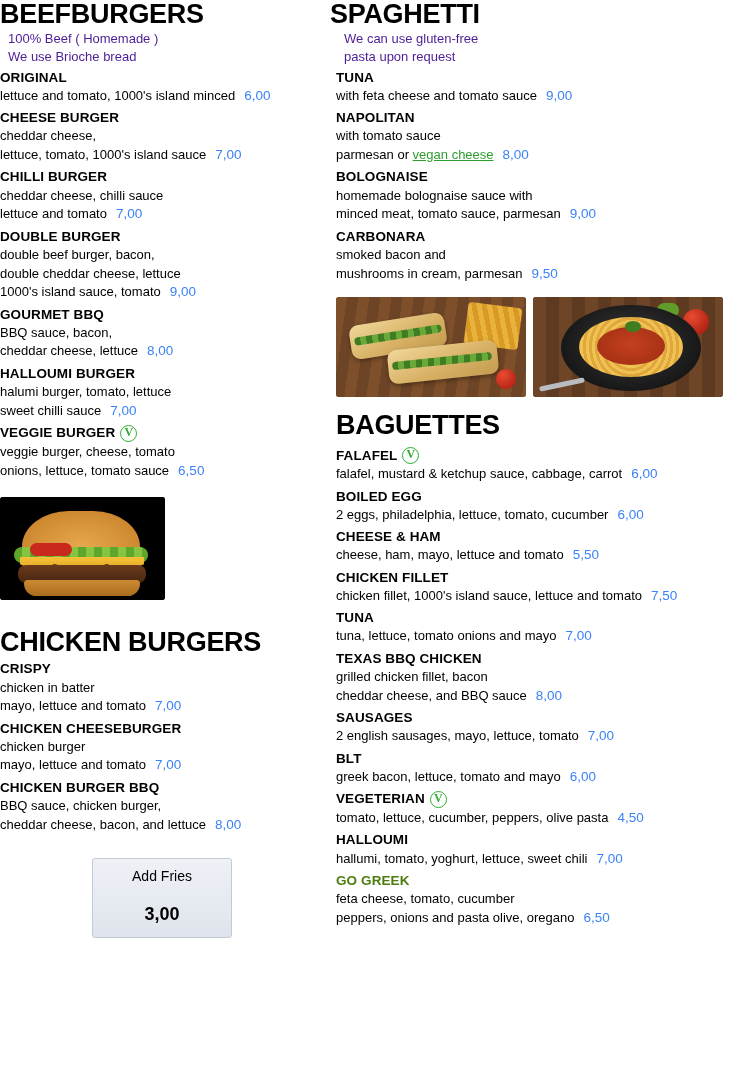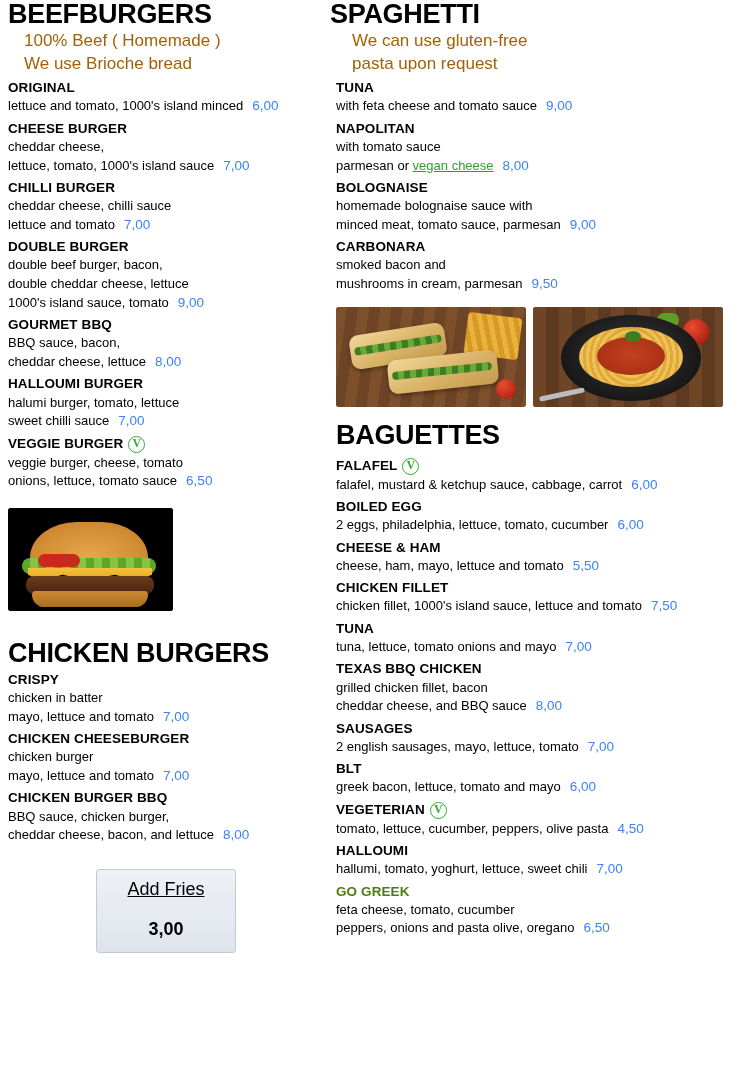--- a/index.html
+++ b/index.html
@@ -19,40 +19,40 @@
   .page {
     display: flex;
     width: 737px;
     height: 1080px;
   }
   .col {
     position: relative;
   }
   .col-left {
     width: 330px;
-    padding: 0 6px 0 8px;
+    padding: 0 6px 0 0;
   }
   .col-right {
     width: 407px;
   }
 
   
   .section-title {
     font-size: 27px;
     font-weight: bold;
     letter-spacing: -0.3px;
     line-height: 1.05;
     margin: 0;
     padding: 0;
   }
   .section-sub {
-    color: #a16207;
-    font-size: 17px;
+    color: #4c1d95;
+    font-size: 13px;
     line-height: 1.32;
-    margin: 2px 0 0 16px;
+    margin: 2px 0 0 8px;
   }
 
   
   .item {
     margin-top: 5px;
   }
   .item-name {
     font-size: 13.5px;
     font-weight: bold;
     letter-spacing: 0.1px;
@@ -245,23 +245,22 @@
   .fries-box {
     width: 140px;
     margin: 24px auto 0 auto;
     background: linear-gradient(#eef1f6, #dfe4ec);
     border: 1px solid #c4cad4;
     border-radius: 3px;
     text-align: center;
     padding: 10px 4px 12px 4px;
   }
   .fries-label {
-    font-size: 18px;
+    font-size: 14px;
     line-height: 1.1;
-    text-decoration: underline;
   }
   .fries-price {
     font-size: 18px;
     font-weight: bold;
     margin-top: 20px;
   }
   .baguettes-title { margin-top: 14px; }
   .chicken-title { margin-top: 28px; }
   .spaghetti-head { margin-top: 0; }
 </style>

